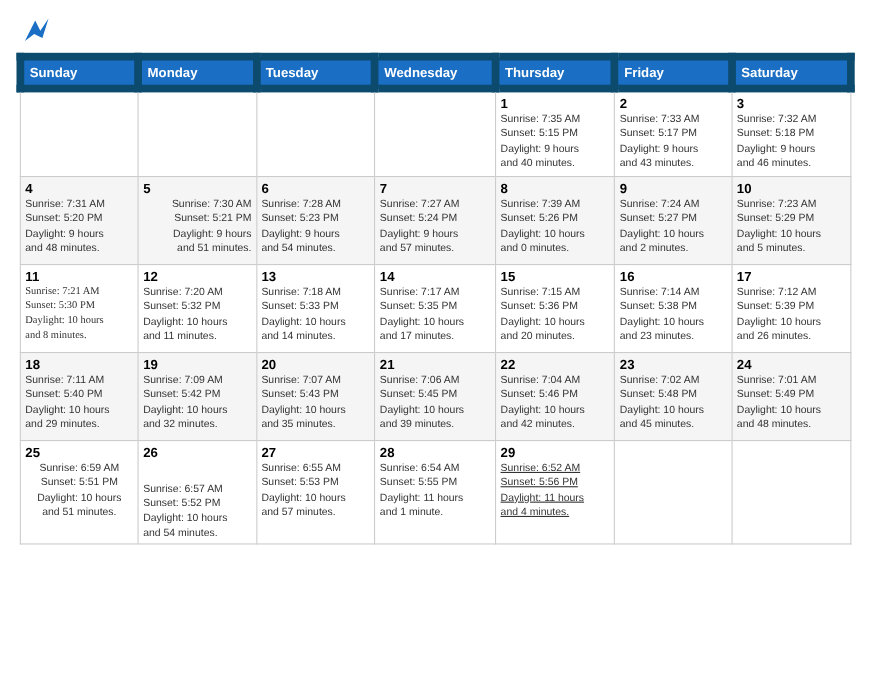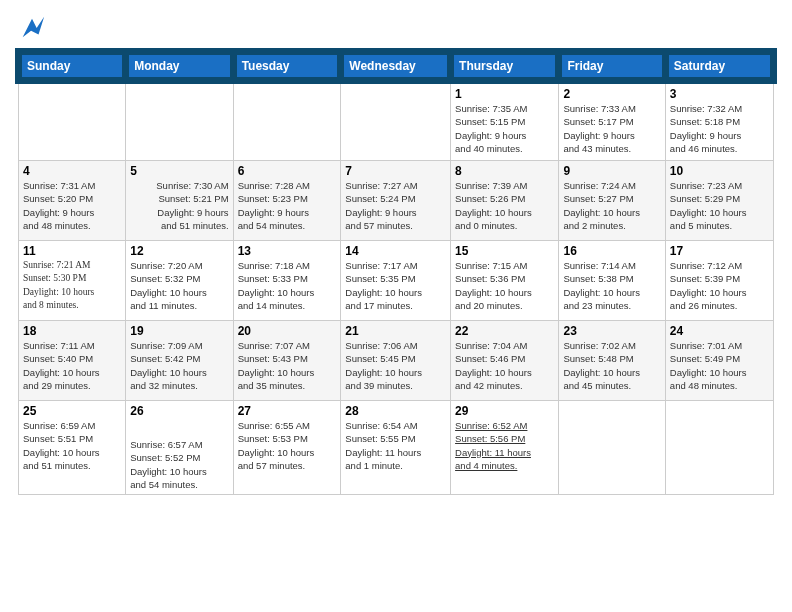--- a/index.html
+++ b/index.html
@@ -303,21 +303,21 @@
             <span class="day-number">24</span>
             <div class="day-info" style="white-space: pre-line;">Sunrise: 7:01 AM
 Sunset: 5:49 PM
 Daylight: 10 hours
 and 48 minutes.</div>
           </td>
         </tr>
         <tr>
           <td>
             <span class="day-number">25</span>
-            <div class="day-info" style="white-space: pre-line;">Sunrise: 6:59 AM
+            <div class="day-info" style="white-space: pre-line; text-align: center;">Sunrise: 6:59 AM
 Sunset: 5:51 PM
 Daylight: 10 hours
 and 51 minutes.</div>
           </td>
           <td>
             <span class="day-number">26</span>
             <div class="day-info" style="white-space: pre-line; margin-top: 20px;">Sunrise: 6:57 AM
 Sunset: 5:52 PM
 Daylight: 10 hours
 and 54 minutes.</div>

